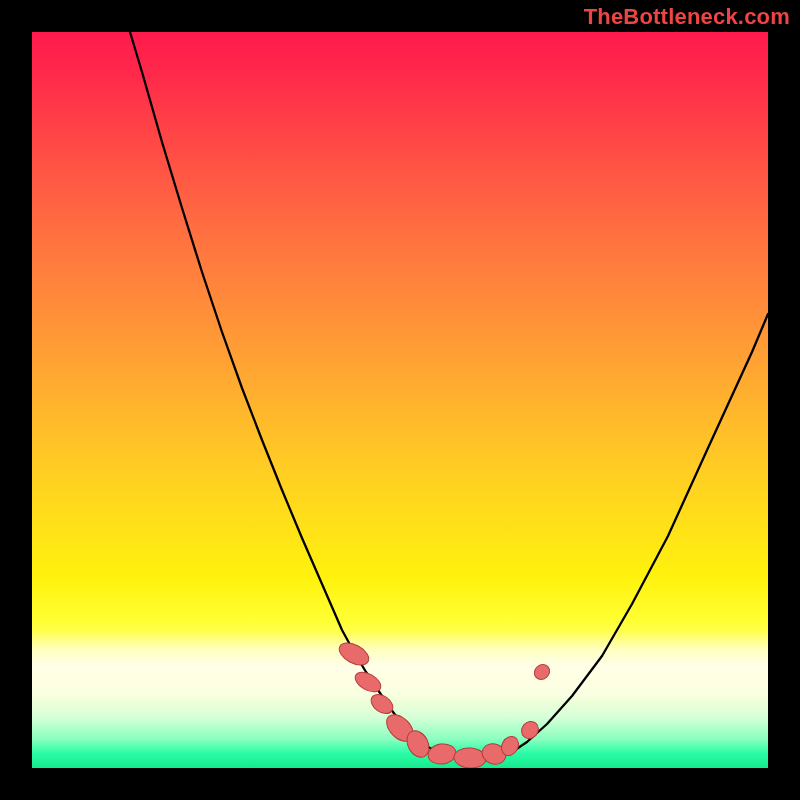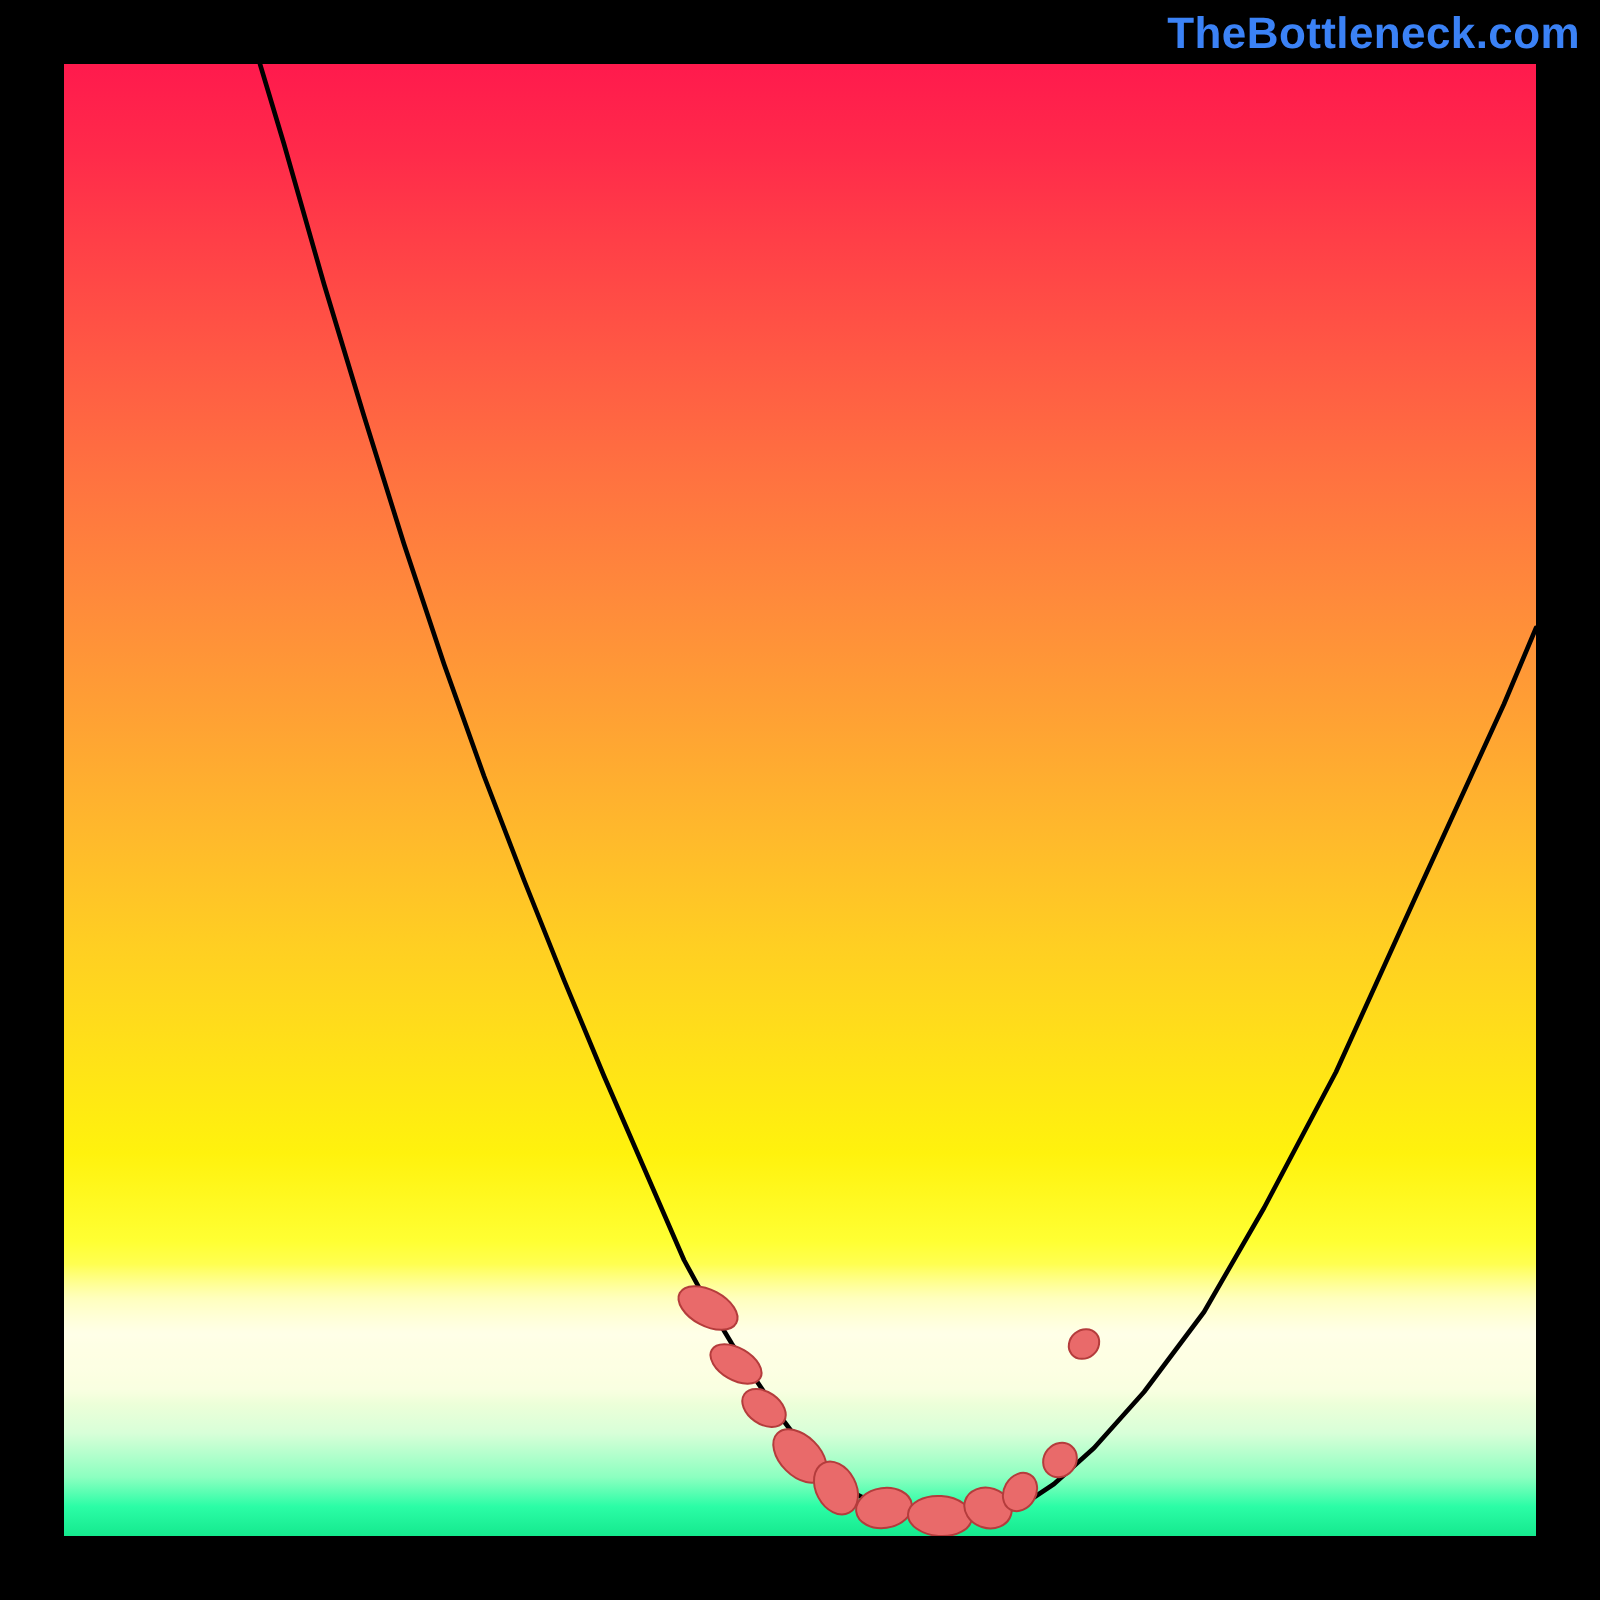--- a/index.html
+++ b/index.html
@@ -65,21 +65,21 @@
       rgba(255,255,230,0.8) 50%,
       rgba(255,255,230,0.55) 75%,
       rgba(255,255,255,0) 100%
     );
     mix-blend-mode: screen;
   }
   .watermark {
     position: absolute;
     top: 4px;
     right: 10px;
-    color: #3b82f6;
+    color: #ef4444;
     font-size: 22px;
     font-weight: 600;
     letter-spacing: 0.2px;
     user-select: none;
   }
   svg.curve {
     position: absolute;
     top: 0; left: 0;
     width: 100%;
     height: 100%;

